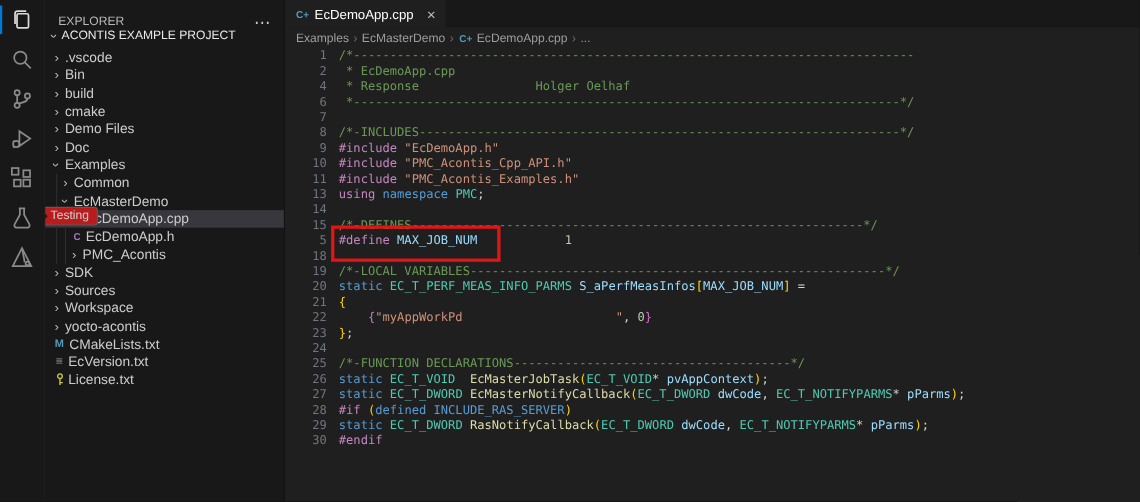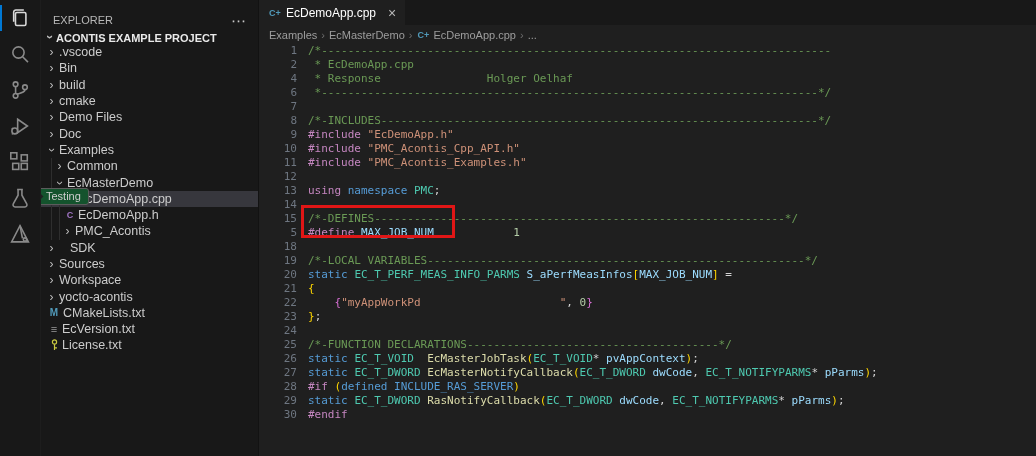--- a/index.html
+++ b/index.html
@@ -10,34 +10,34 @@
   .activitybar{position:absolute;left:0;top:0;width:40px;height:100%;background:#181818;z-index:6;border-right:1px solid #1d1d1d}
   .ab-item{width:40px;height:36px;display:flex;align-items:center;justify-content:center;color:#8a8a8a;position:relative;cursor:pointer}
   .ab-item.active{color:#d9d9d9}
   .ab-item.active::before{content:"";position:absolute;left:0;top:5px;bottom:5px;width:2px;background:#0078d4}
   .ab-item svg{stroke:currentColor;fill:none;stroke-width:1.15}
 
   
   .sidebar{position:absolute;left:41px;top:0;width:217px;height:100%;background:#181818;z-index:4;border-right:1px solid #121212}
   .sb-head{height:26px;display:flex;align-items:flex-end;padding:0 12px 0 12px;color:#b8b8b8;font-size:11px}
   .sb-actions{margin-left:auto;color:#c8c8c8;font-size:15px;cursor:pointer;line-height:10px}
-  .sb-root{height:18px;display:flex;align-items:flex-end;font-size:11px;font-weight:bold;color:#e9e9e9;cursor:pointer}
+  .sb-root{height:18px;display:flex;align-items:flex-start;font-size:11px;font-weight:normal;color:#e9e9e9;cursor:pointer}
   .sb-root .chev{margin-left:2px}
   .tree{position:absolute;top:44px;left:0;right:0}
   .row{height:16.3px;display:flex;align-items:center;font-size:12.5px;color:#cccccc;white-space:nowrap;cursor:pointer}
   .row.sel{background:#37373d}
   .chev{width:13px;font-size:12px;color:#bdbdbd;text-align:center;display:inline-block;flex:none}
   .chev.exp{transform:rotate(90deg)}
   .fi{width:14px;display:inline-flex;justify-content:center;align-items:center;font-weight:bold;font-size:9px;flex:none}
   .fi-cpp{color:#519aba}.fi-h{color:#a074c4}.fi-m{color:#519aba;font-size:10px}
   .fi-txt{color:#9a9a9a;font-size:11px;font-weight:normal}
   .guide{position:absolute;width:1px;background:#2e2e2e;z-index:1}
 
   
-  .tooltip{position:absolute;left:-3px;top:188px;z-index:30;background:#14532d;border:1px solid #5c5c5c;
+  .tooltip{position:absolute;left:-3px;top:188px;z-index:30;background:#b91c1c;border:1px solid #5c5c5c;
            color:#cfcfcf;font-size:11px;padding:1px 7px 2px 7px;border-radius:3px;white-space:nowrap}
   .tooltip::before{content:"";position:absolute;left:-4px;top:50%;margin-top:-3.5px;width:6px;height:6px;
            background:#202021;border-left:1px solid #5c5c5c;border-bottom:1px solid #5c5c5c;transform:rotate(45deg)}
 
   
   .editor{position:absolute;left:259px;top:0;right:0;height:100%;background:#1f1f1f}
   .tabs{height:25px;background:#181818;display:flex;align-items:stretch}
   .tab{display:flex;align-items:center;background:#1f1f1f;padding:0 9px 0 10px;gap:5px;font-size:12px;color:#fff;cursor:pointer}
   .tab .fi{font-size:9px;width:12px}
   .tab-close{color:#b8b8b8;font-size:14px;margin-left:7px;cursor:pointer;line-height:1}
@@ -178,21 +178,21 @@
         <div class="row" style="padding-left: 22px;">
           <span class="fi fi-h">C</span>
           <span style="margin-left:1px">EcDemoApp.h</span>
         </div>
         <div class="row" style="padding-left: 20px;">
           <span class="chev">›</span>
           <span style="margin-left:1px">PMC_Acontis</span>
         </div>
         <div class="row" style="padding-left: 4px;">
           <span class="chev">›</span>
-          <span style="margin-left:12px">SDK</span>
+          <span style="margin-left:1px">SDK</span>
         </div>
         <div class="row" style="padding-left: 4px;">
           <span class="chev">›</span>
           <span style="margin-left:1px">Sources</span>
         </div>
         <div class="row" style="padding-left: 4px;">
           <span class="chev">›</span>
           <span style="margin-left:1px">Workspace</span>
         </div>
         <div class="row" style="padding-left: 4px;">
@@ -249,21 +249,20 @@
     <div class="codearea" id="code">
         <div class="cl"><span class="ln">1</span><span class="tk-cm">/*-----------------------------------------------------------------------------</span></div>
         <div class="cl"><span class="ln">2</span><span class="tk-cm"> * EcDemoApp.cpp</span></div>
         <div class="cl"><span class="ln">4</span><span class="tk-cm"> * Response                Holger Oelhaf</span></div>
         <div class="cl"><span class="ln">6</span><span class="tk-cm"> *---------------------------------------------------------------------------*/</span></div>
         <div class="cl"><span class="ln">7</span></div>
         <div class="cl"><span class="ln">8</span><span class="tk-cm">/*-INCLUDES------------------------------------------------------------------*/</span></div>
         <div class="cl"><span class="ln">9</span><span class="tk-pp">#include</span><span class="tk-pn"> </span><span class="tk-st">"EcDemoApp.h"</span></div>
         <div class="cl"><span class="ln">10</span><span class="tk-pp">#include</span><span class="tk-pn"> </span><span class="tk-st">"PMC_Acontis_Cpp_API.h"</span></div>
         <div class="cl"><span class="ln">11</span><span class="tk-pp">#include</span><span class="tk-pn"> </span><span class="tk-st">"PMC_Acontis_Examples.h"</span></div>
-        <div class="cl"><span class="ln">12</span></div>
         <div class="cl"><span class="ln">13</span><span class="tk-pp">using</span><span class="tk-pn"> </span><span class="tk-kw">namespace</span><span class="tk-pn"> </span><span class="tk-ty">PMC</span><span class="tk-pn">;</span></div>
         <div class="cl"><span class="ln">14</span></div>
         <div class="cl"><span class="ln">15</span><span class="tk-cm">/*-DEFINES--------------------------------------------------------------*/</span></div>
         <div class="cl"><span class="ln">5</span><span class="tk-pp">#define</span><span class="tk-pn"> </span><span class="tk-vr">MAX_JOB_NUM</span><span class="tk-pn">            </span><span class="tk-nu">1</span></div>
         <div class="cl"><span class="ln">18</span></div>
         <div class="cl"><span class="ln">19</span><span class="tk-cm">/*-LOCAL VARIABLES---------------------------------------------------------*/</span></div>
         <div class="cl"><span class="ln">20</span><span class="tk-kw">static</span><span class="tk-pn"> </span><span class="tk-ty">EC_T_PERF_MEAS_INFO_PARMS</span><span class="tk-pn"> </span><span class="tk-vr">S_aPerfMeasInfos</span><span class="tk-b1">[</span><span class="tk-vr">MAX_JOB_NUM</span><span class="tk-b1">]</span><span class="tk-pn"> =</span></div>
         <div class="cl"><span class="ln">21</span><span class="tk-b1">{</span></div>
         <div class="cl"><span class="ln">22</span><span class="tk-pn">    </span><span class="tk-b2">{</span><span class="tk-st">"myAppWorkPd                     "</span><span class="tk-pn">, </span><span class="tk-nu">0</span><span class="tk-b2">}</span></div>
         <div class="cl"><span class="ln">23</span><span class="tk-b1">}</span><span class="tk-pn">;</span></div>

